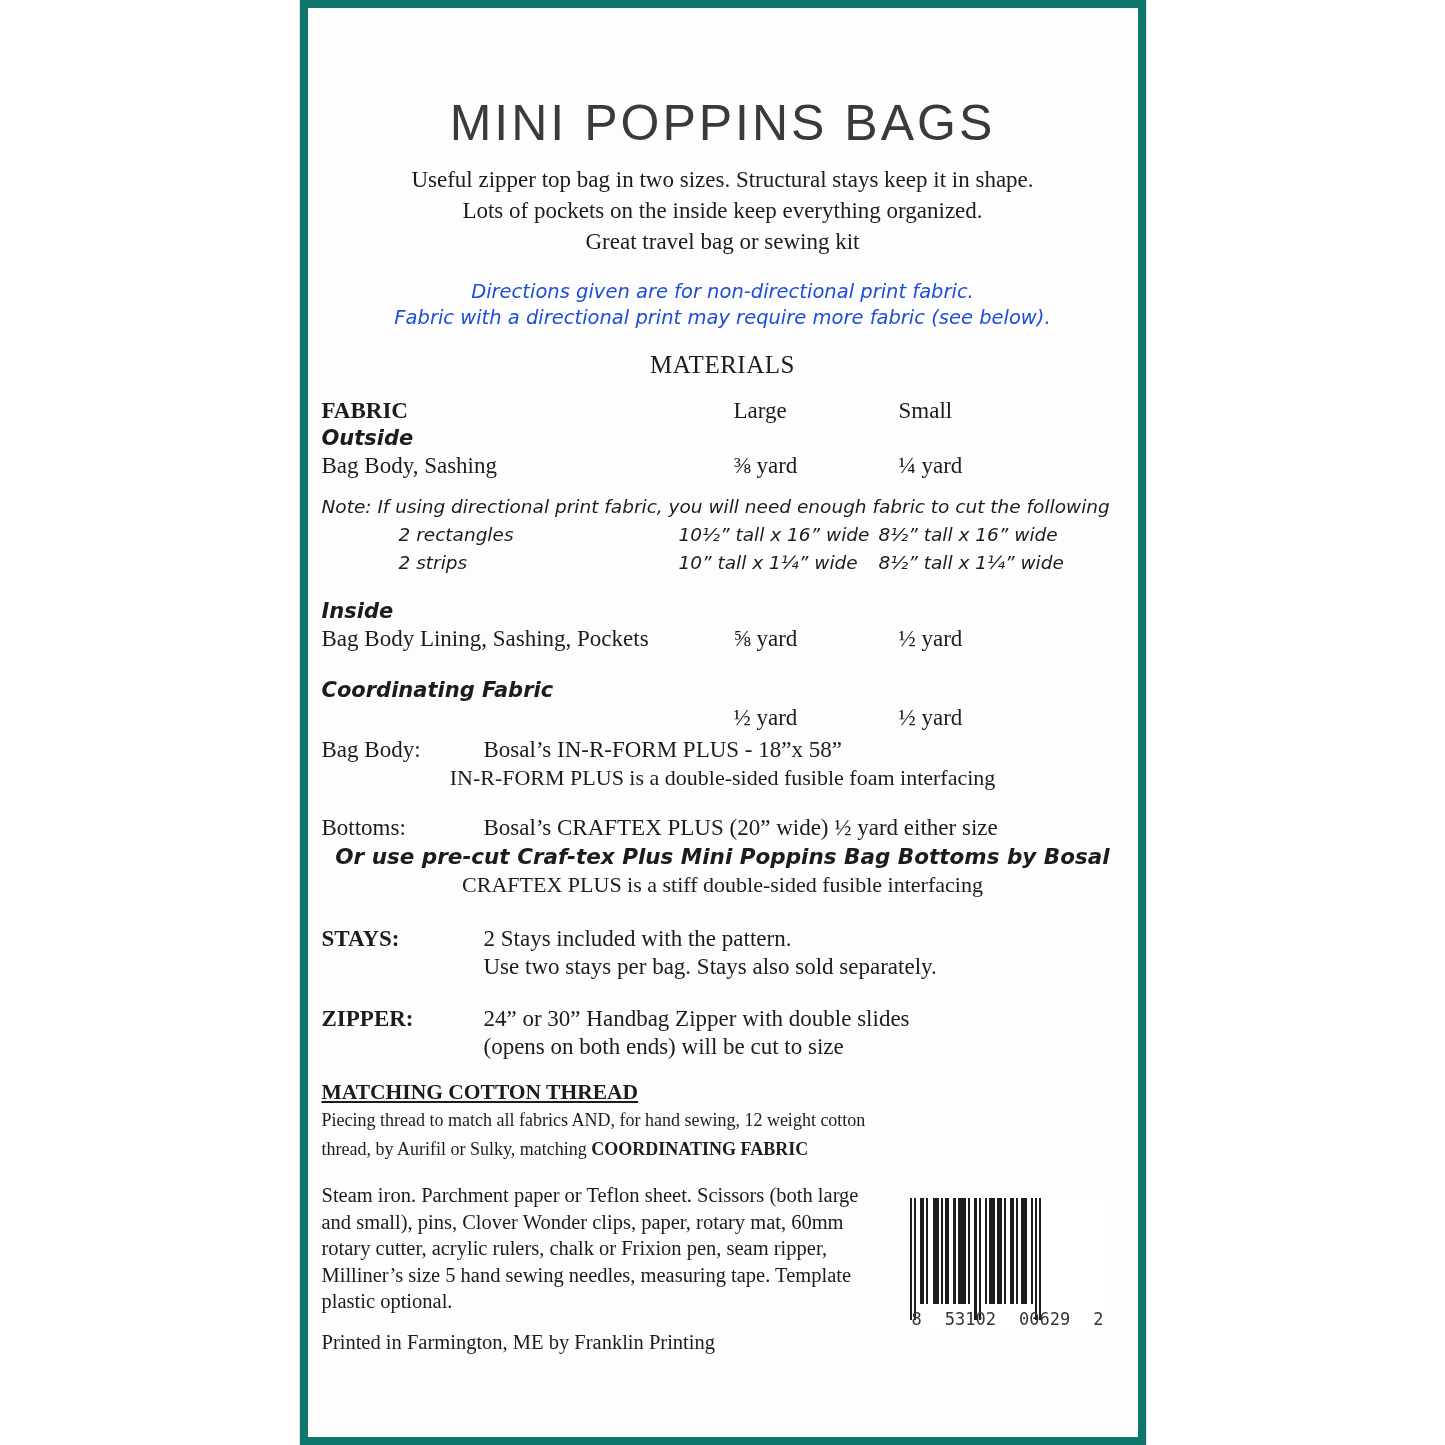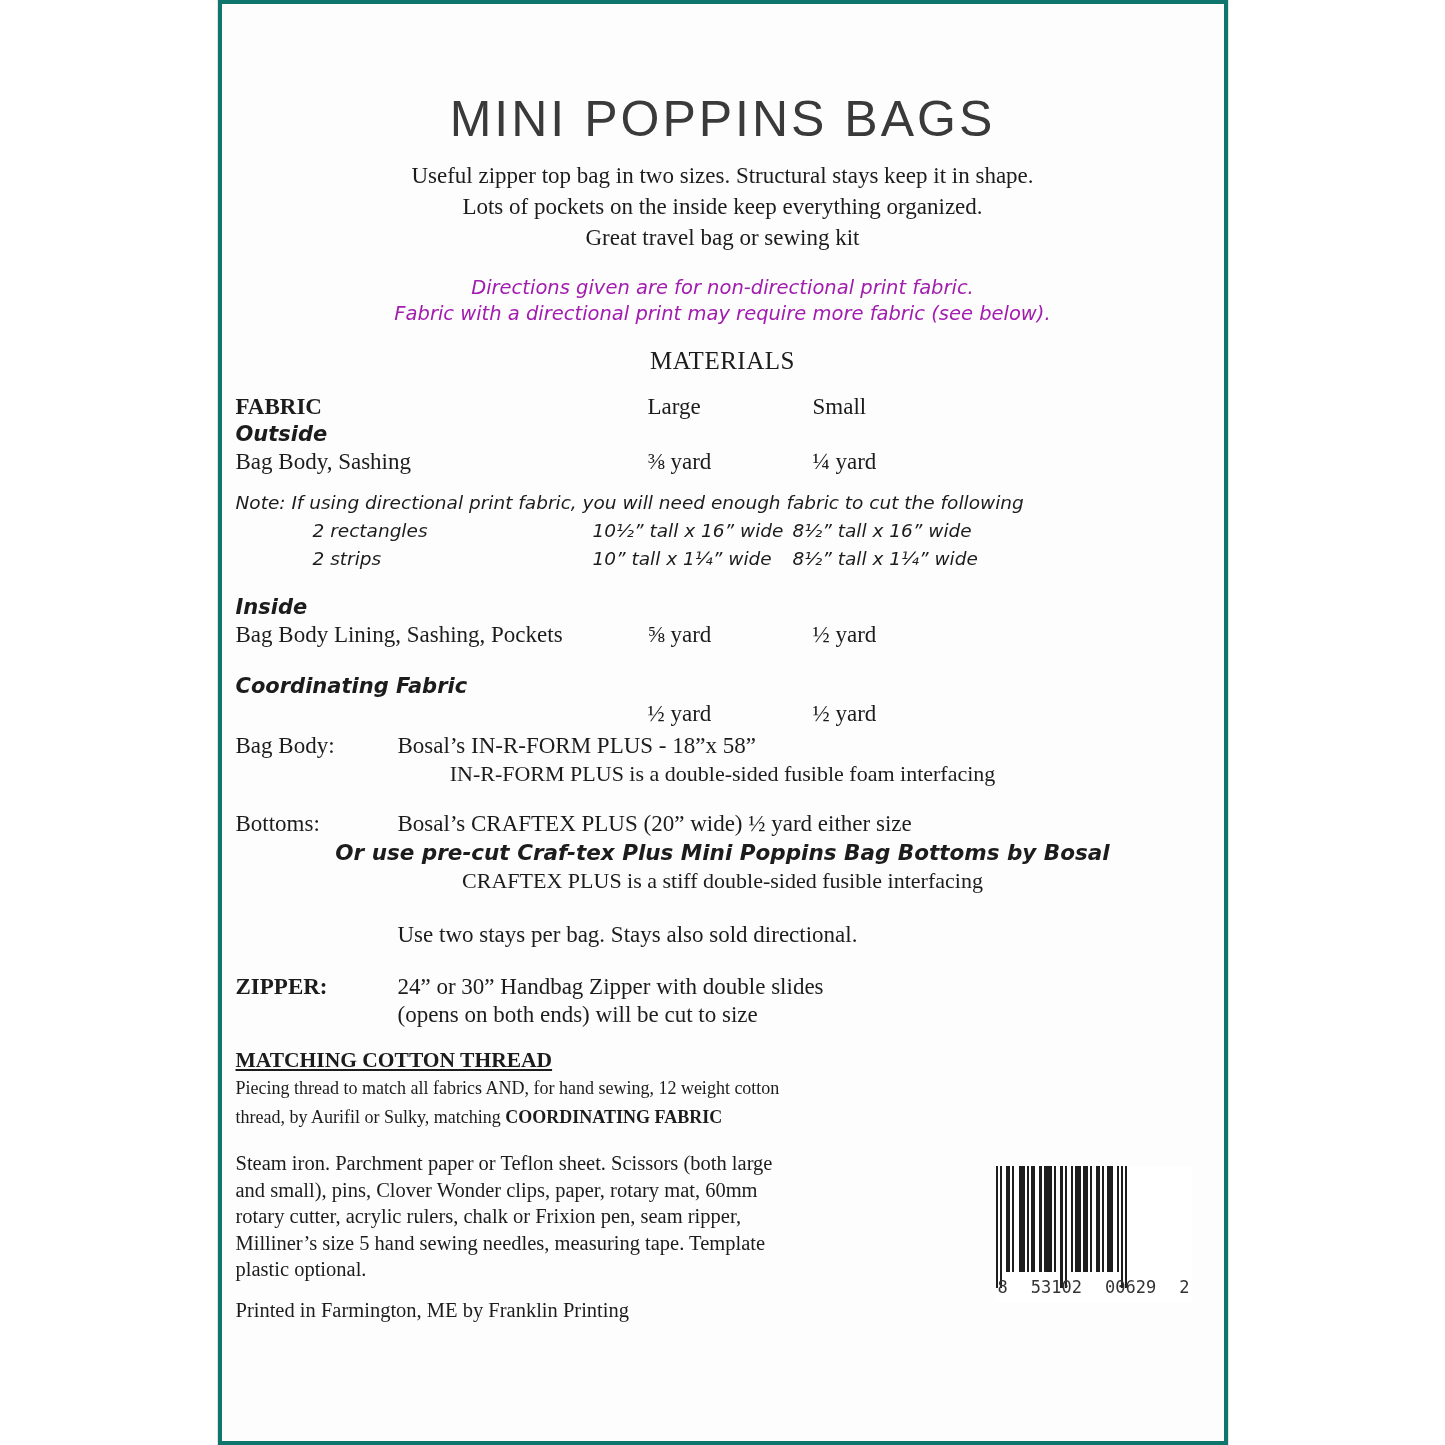--- a/index.html
+++ b/index.html
@@ -4,24 +4,24 @@
 <style>
   * { margin: 0; padding: 0; box-sizing: border-box; }
   html, body { background: #ffffff; }
   body {
     width: 1445px; height: 1445px;
     font-family: "Liberation Serif", serif;
     color: #1c1c1c;
     overflow: hidden;
   }
   .card {
-    width: 1010px; height: 1445px;
+    width: 846px; height: 1445px;
     margin: 0 auto;
     background: #fdfdfd;
-    border: 4px solid #0f766e;
+    border: 8px solid #0f766e;
     box-shadow: 0 0 0 1px #e3e3e3;
     overflow: hidden;
   }
   .content { padding: 0 14px; position: relative; }
   .comic    { font-family: "DejaVu Sans", sans-serif; font-style: italic; }
   .comic-b  { font-family: "DejaVu Sans", sans-serif; font-style: italic; font-weight: bold; }
   .u        { }
   .b        { font-weight: bold; }
 
   
@@ -29,21 +29,21 @@
     margin-top: 86px;
     text-align: center;
     font-family: "Liberation Sans", sans-serif;
     font-weight: 300;
     font-size: 50px;
     letter-spacing: 3px;
     color: #3a3a3a;
     white-space: nowrap;
   }
   .intro { margin-top: 12px; font-size: 23px; line-height: 31px; text-align: center; }
-  .directions { margin-top: 22px; font-size: 19.5px; line-height: 26px; text-align: center; color: #a21caf; }
+  .directions { margin-top: 22px; font-size: 19.5px; line-height: 26px; text-align: center; color: #1d4ed8; }
   .materials-heading { margin-top: 20px; font-size: 25px; font-weight: normal; text-align: center; letter-spacing: 0.5px; }
 
   
   .mtable { margin-top: 18px; font-size: 23px; }
   .row { position: relative; line-height: 28px; }
   .c-large { position: absolute; left: 412px; }
   .c-small { position: absolute; left: 577px; }
   .sub-label { font-size: 21px; line-height: 27px; }
 
   .note-block { margin-top: 13px; font-size: 18.5px; line-height: 24px; }
@@ -165,21 +165,25 @@
       <div class="def bottoms">
         <span>Bottoms:</span>
         <span class="def-val">Bosal’s CRAFTEX PLUS (20” wide)  ½ yard either size</span>
       </div>
       <div class="precut comic-b">Or use pre-cut Craf-tex Plus Mini Poppins Bag Bottoms by Bosal</div>
       <div class="iface-note">CRAFTEX PLUS is a stiff double-sided fusible interfacing</div>
     </div>
 
     <div class="section stays">
       <div class="def">
-        <span class="def-val">Use two stays per bag. Stays also sold directional.</span>&nbsp;
+        <span class="b u">STAYS:</span>
+        <span class="def-val">2 Stays included with the pattern.</span>
+      </div>
+      <div class="def">
+        <span class="def-val">Use two stays per bag. Stays also sold separately.</span>&nbsp;
       </div>
     </div>
 
     <div class="section zipper">
       <div class="def">
         <span class="b u">ZIPPER:</span>
         <span class="def-val">24” or 30” Handbag Zipper with double slides</span>
       </div>
       <div class="def">
         <span class="def-val">(opens on both ends) will be cut to size</span>&nbsp;

